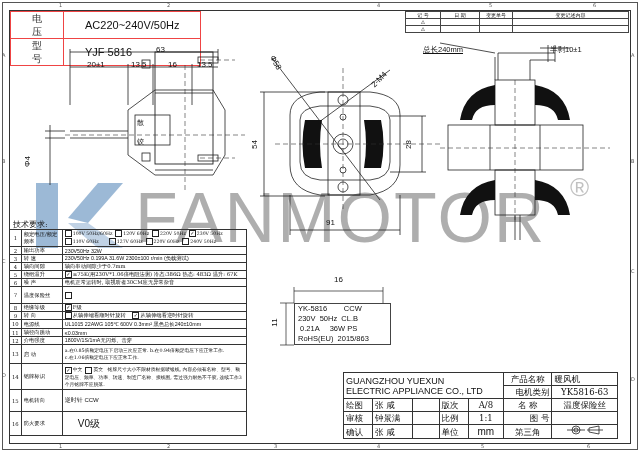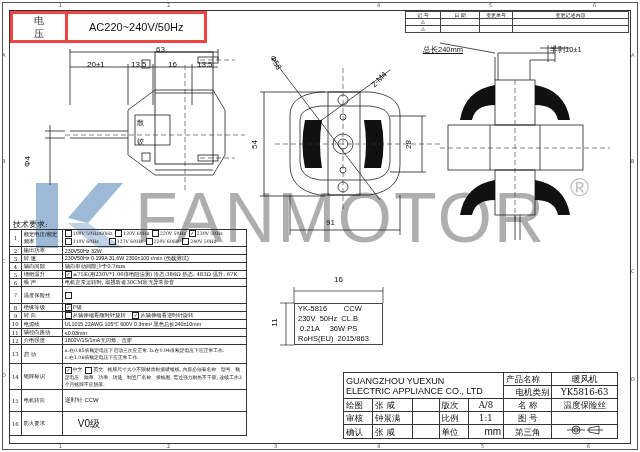--- a/index.html
+++ b/index.html
@@ -9,35 +9,35 @@
   .outer{position:absolute;left:2px;top:2px;width:634px;height:446px;border:1px solid #555;}
   .zone-top{position:absolute;left:9px;top:0;width:620px;height:10px;font-size:5px;color:#555;}
   .zone-top span{position:absolute;top:2px;}
   .zone-bot{position:absolute;left:9px;top:442px;width:620px;height:10px;font-size:5px;color:#555;}
   .zone-bot span{position:absolute;top:1px;}
   .zone-right{position:absolute;left:629px;top:10px;width:8px;height:432px;font-size:5px;color:#555;}
   .zone-right span{position:absolute;left:2px;}
   .zone-left{position:absolute;left:0;top:10px;width:9px;height:432px;font-size:5px;color:#555;}
   .zone-left span{position:absolute;left:2px;}
   .hdr{position:absolute;left:10px;top:11px;width:148px;border-collapse:collapse;font-size:11px;}
-  .hdr td{border:3px solid #ef4444;padding:0 21px;height:13px;line-height:13px;}
+  .hdr td{border:1px solid #ef4444;padding:0 21px;height:13px;line-height:13px;}
   .hdr .k{font-family:"DejaVu Serif",serif;color:#333;width:28px;font-size:10px;}
   .rev{position:absolute;left:405px;top:11px;width:224px;border-collapse:collapse;font-size:5px;}
   .rev td{border:1px solid #444;height:6px;padding:0;text-align:center;line-height:6px;}
   .tech-title{position:absolute;left:13px;top:219px;font-size:8px;font-family:"DejaVu Serif",serif;}
   .req{position:absolute;left:9px;top:229px;width:238px;border-collapse:collapse;font-size:5.3px;font-family:"DejaVu Serif",serif;}
   .req td{border:1px solid #333;padding:0 2px;vertical-align:middle;}
   .req .no{width:6px;text-align:center;}
   .req .lbl{width:36px;}
   .chk{display:inline-block;width:5px;height:5px;border:0.7px solid #222;vertical-align:middle;margin-right:1px;font-size:5px;line-height:5px;text-align:center;}
   .sans{font-family:"Liberation Sans",sans-serif;}
   .tb{position:absolute;left:343px;top:372px;width:275px;border-collapse:collapse;font-size:8.5px;font-family:"DejaVu Serif",serif;}
   .tb td{border:1px solid #333;padding:0 2px;height:12px;line-height:12px;}
   .tb .co{font-family:"Liberation Sans",sans-serif;font-size:9px;line-height:10px;}
-  .nameplate{position:absolute;left:294px;top:303px;width:89px;height:42px;border:1px solid #444;font-family:"Liberation Sans",sans-serif;font-size:7.5px;line-height:10px;padding:0 3px;box-sizing:border-box;}
+  .nameplate{position:absolute;left:294px;top:303px;width:97px;height:42px;border:1px solid #444;font-family:"Liberation Sans",sans-serif;font-size:7.5px;line-height:10px;padding:0 3px;box-sizing:border-box;}
   .watermark{position:absolute;left:25px;top:175px;font-family:"Liberation Sans",sans-serif;font-size:70px;font-weight:normal;color:#7a7a7a;opacity:0.6;letter-spacing:2px;}
   .dim{font-family:"Liberation Sans",sans-serif;font-size:8px;}
 </style>
 </head>
 <body>
 
 <div class="outer"></div>
 <div class="frame"></div>
 
 <div class="zone-top">
@@ -66,20 +66,24 @@
   <span style="top:148px">B</span>
   <span style="top:248px">C</span>
   <span style="top:362px">D</span>
 </div>
 
 <table class="hdr">
   <tbody>
       <tr>
         <td class="k">电压</td>
         <td class="sans">AC220~240V/50Hz</td>
+      </tr>
+  <tr>
+        <td class="k">型号</td>
+        <td class="sans">YJF 5816</td>
       </tr>
 </tbody>
   </table>
 
 <table class="rev">
   <tbody>
       <tr>
     <td style="width:34px">记 号</td>
     <td style="width:38px">日 期</td>
     <td style="width:32px">变更单号</td>
@@ -334,51 +338,51 @@
   <div style="white-space:pre">RoHS(EU)  2015/863</div>
 </div>
 
 <table class="tb">
   <tbody>
       <tr>
     <td class="co" colspan="5" rowspan="2" style="vertical-align:middle">
       <div>GUANGZHOU YUEXUN</div>
       <div>ELECTRIC APPLIANCE CO., LTD</div>
     </td>
-    <td style="width:40px;">产品名称</td>
-    <td style="width:56px;text-align:center">暖风机</td>
+    <td style="width:40px;text-align:center">产品名称</td>
+    <td style="width:56px;">暖风机</td>
   </tr>
   <tr>
     <td style="text-align:right">电机类别</td>
     <td style="text-align:center">YK5816-63</td>
   </tr>
   <tr>
     <td style="width:22px">绘图</td>
     <td style="width:32px">张  咸</td>
     <td style="width:20px"></td>
     <td style="width:22px">版次</td>
     <td style="width:28px;text-align:center">A/8</td>
     <td style="text-align:center">名  称</td>
     <td style="text-align:center">温度保险丝</td>
   </tr>
   <tr>
     <td>审核</td>
     <td>钟景满</td>
     <td></td>
     <td>比例</td>
     <td style="text-align:center">1:1</td>
-    <td style="text-align:center">图  号</td>
+    <td style="text-align:right">图  号</td>
     <td></td>
   </tr>
   <tr>
     <td>确认</td>
     <td>张  咸</td>
     <td></td>
     <td>单位</td>
-    <td class="sans" style="text-align:right;font-size:10px">mm</td>
+    <td class="sans" style="text-align:center;font-size:10px">mm</td>
     <td style="text-align:center">第三角</td>
     <td style="text-align:center">
       <svg width="40" height="10">
         <g stroke="#222" fill="none" stroke-width="0.8">
           <line x1="2" y1="5" x2="20" y2="5"></line>
           <circle cx="11" cy="5" r="4"></circle>
           <circle cx="11" cy="5" r="2"></circle>
           <path d="M24 3 L34 1 L34 9 L24 7 Z"></path>
           <line x1="22" y1="5" x2="38" y2="5"></line>
         </g>

